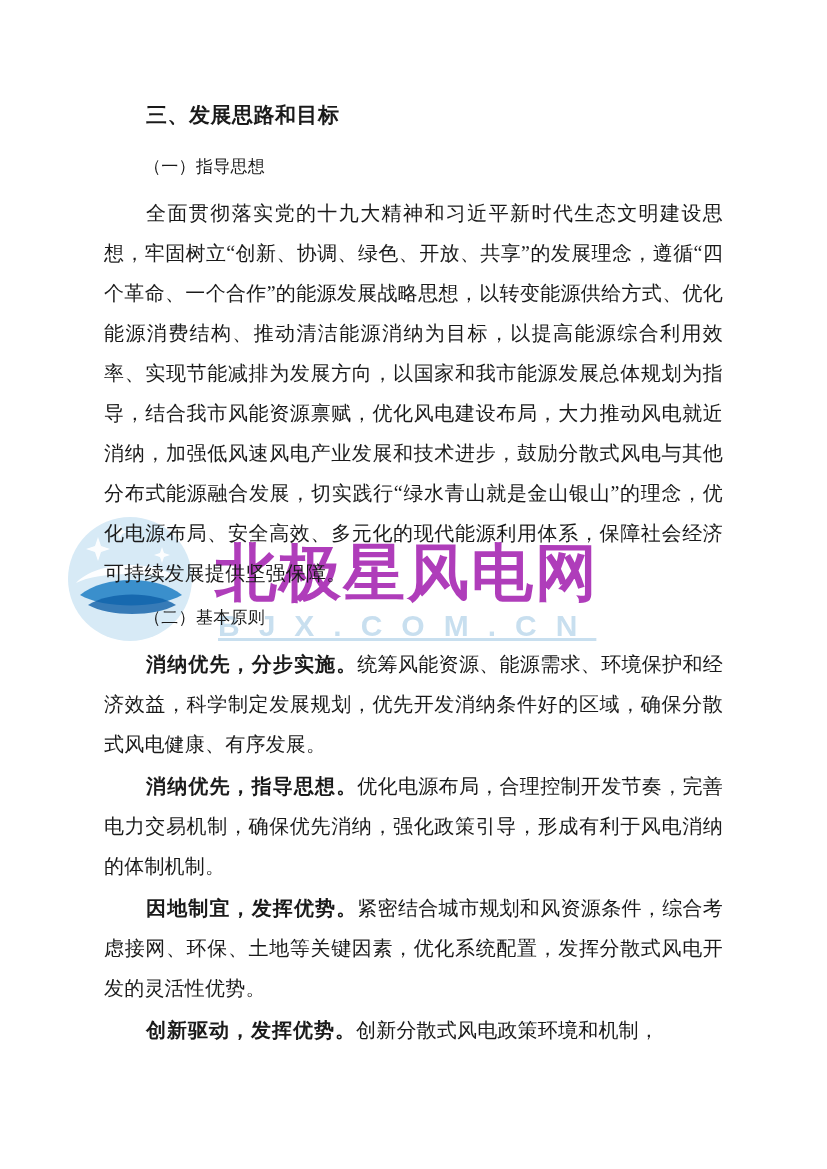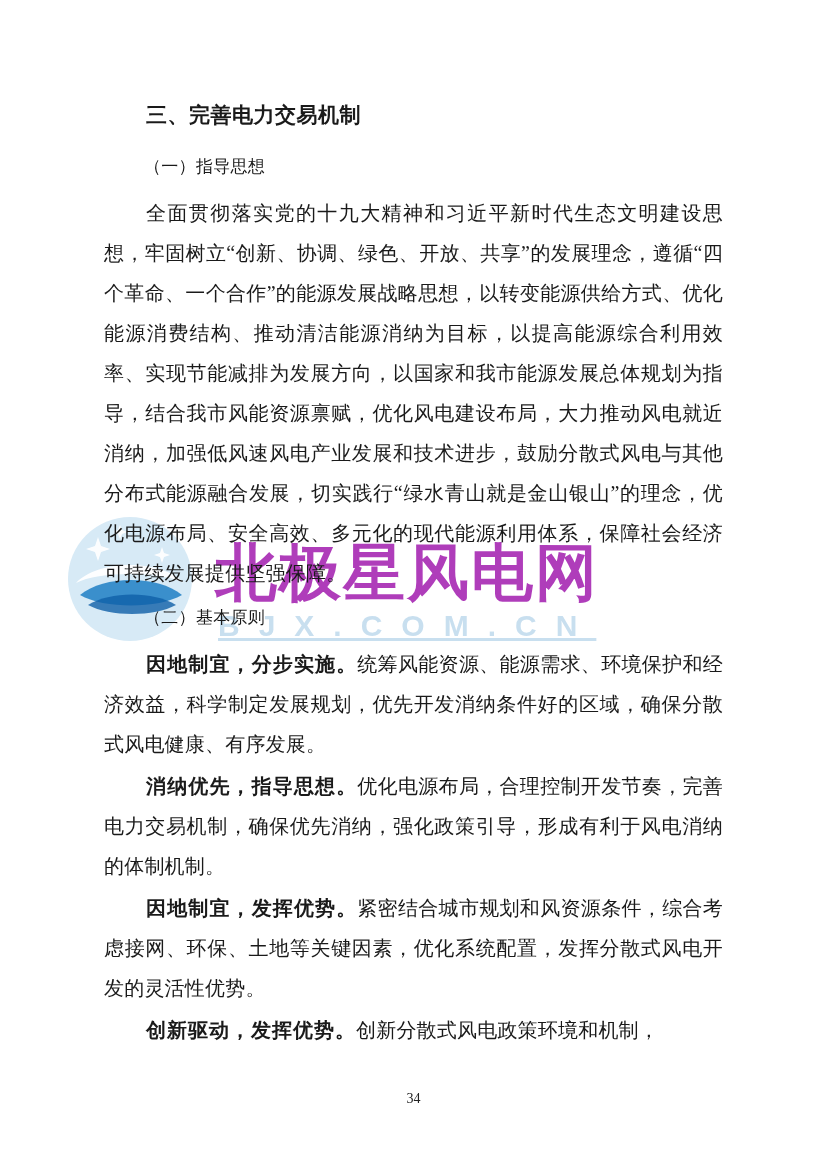--- a/index.html
+++ b/index.html
@@ -126,43 +126,42 @@
         <path d="M104 34 l2 6 6 2 -6 2 -2 6 -2 -6 -6 -2 6 -2 z"></path>
         <path d="M62 12 l2 5 5 2 -5 2 -2 5 -2 -5 -5 -2 5 -2 z"></path>
       </g>
     </svg>
     <div class="wm-text">北极星风电网</div>
     <div class="wm-sub">BJX.COM.CN</div>
   </div>
 
   <div class="content">
 
-    <div class="heading">三、完善电力交易机制</div>
+    <div class="heading">三、发展思路和目标</div>
 
     <div class="subheading">（一）指导思想</div>
 
     <p class="body-par">全面贯彻落实党的十九大精神和习近平新时代生态文明建设思想，牢固树立“创新、协调、绿色、开放、共享”的发展理念，遵循“四个革命、一个合作”的能源发展战略思想，以转变能源供给方式、优化能源消费结构、推动清洁能源消纳为目标，以提高能源综合利用效率、实现节能减排为发展方向，以国家和我市能源发展总体规划为指导，结合我市风能资源禀赋，优化风电建设布局，大力推动风电就近消纳，加强低风速风电产业发展和技术进步，鼓励分散式风电与其他分布式能源融合发展，切实践行“绿水青山就是金山银山”的理念，优化电源布局、安全高效、多元化的现代能源利用体系，保障社会经济可持续发展提供坚强保障。</p>
 
     <div class="spacer-sm"></div>
 
     <div class="subheading">（二）基本原则</div>
 
     <p class="body-par">
-      <span class="lead">因地制宜，分步实施。</span><span>统筹风能资源、能源需求、环境保护和经济效益，科学制定发展规划，优先开发消纳条件好的区域，确保分散式风电健康、有序发展。</span>
+      <span class="lead">消纳优先，分步实施。</span><span>统筹风能资源、能源需求、环境保护和经济效益，科学制定发展规划，优先开发消纳条件好的区域，确保分散式风电健康、有序发展。</span>
     </p>
 
     <p class="body-par">
       <span class="lead">消纳优先，指导思想。</span><span>优化电源布局，合理控制开发节奏，完善电力交易机制，确保优先消纳，强化政策引导，形成有利于风电消纳的体制机制。</span>
     </p>
 
     <p class="body-par">
       <span class="lead">因地制宜，发挥优势。</span><span>紧密结合城市规划和风资源条件，综合考虑接网、环保、土地等关键因素，优化系统配置，发挥分散式风电开发的灵活性优势。</span>
     </p>
 
     <p class="body-par">
       <span class="lead">创新驱动，发挥优势。</span><span>创新分散式风电政策环境和机制，</span>
     </p>
 
   </div>
 
-  <div class="page-number">34</div>
 
 </div>
 
 </body></html>

